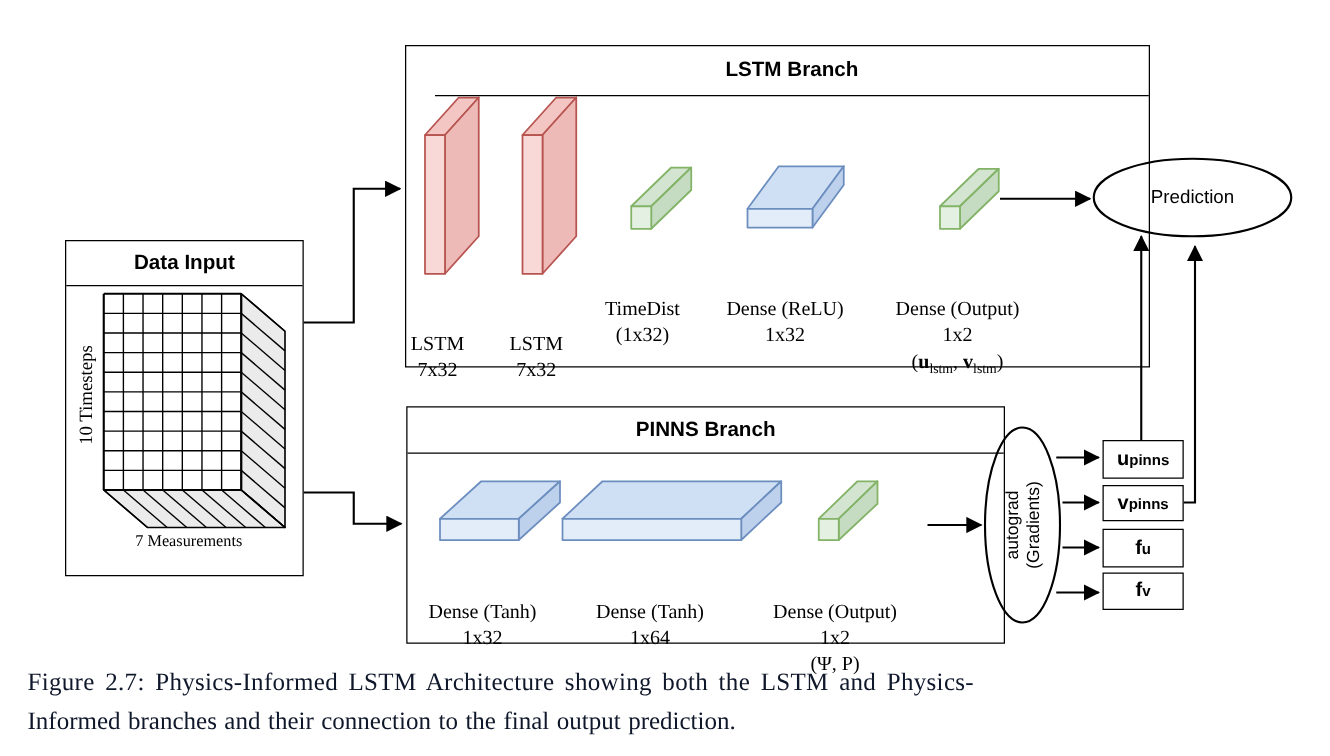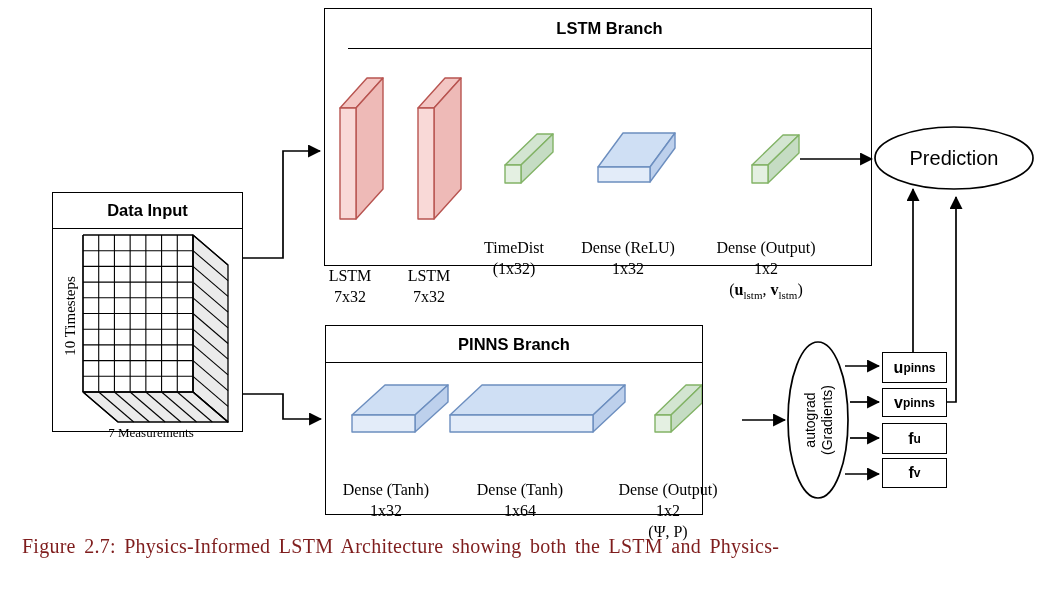--- a/index.html
+++ b/index.html
@@ -17,29 +17,29 @@
           font-weight:bold;font-size:16px;font-family:"Liberation Sans",sans-serif;}
   .outbox sub{font-size:12px;font-weight:bold;line-height:0;}
 
   
   .lbl{position:absolute;font-family:"Liberation Serif","DejaVu Serif",serif;font-size:16px;
        line-height:21px;text-align:center;transform:translateX(-50%);white-space:nowrap;margin-top:44px;}
   .lbl sub{font-size:11px;line-height:0;}
   .lbl b{font-weight:bold;}
   .rot{position:absolute;font-family:"Liberation Serif","DejaVu Serif",serif;font-size:15px;
        transform:translate(-50%,-50%) rotate(-90deg);white-space:nowrap;}
-  .ell-lbl{position:absolute;transform:translate(-50%,-50%);font-size:20px;white-space:nowrap;}
+  .ell-lbl{position:absolute;transform:translate(-50%,-50%);font-size:15px;white-space:nowrap;}
   .autograd-lbl{position:absolute;transform:translate(-50%,-50%) rotate(-90deg);
        font-size:14px;line-height:16.5px;text-align:center;white-space:nowrap;}
   .serif-lbl{position:absolute;font-family:"Liberation Serif","DejaVu Serif",serif;
        font-size:13px;transform:translateX(-50%);white-space:nowrap;}
 
   
   .caption{position:absolute;left:22px;font-family:"Liberation Serif","DejaVu Serif",serif;
-           font-size:20px;color:#7f1d1d;white-space:nowrap;}
+           font-size:20px;color:#0f172a;white-space:nowrap;}
   .caption.l1{top:535px;word-spacing:3.2px;letter-spacing:0.25px;}
   .caption.l2{top:566px;word-spacing:1px;}
 
   
   polygon,polyline,line,ellipse{shape-rendering:geometricPrecision;}
   .f-red-top{fill:var(--red-top);stroke:var(--red-stroke);}
   .f-red-side{fill:var(--red-side);stroke:var(--red-stroke);}
   .f-red-front{fill:var(--red-front);stroke:var(--red-stroke);}
   .f-blue-top{fill:var(--blue-top);stroke:var(--blue-stroke);}
   .f-blue-side{fill:var(--blue-side);stroke:var(--blue-stroke);}
@@ -163,27 +163,27 @@
     <g class="slab">
       <polygon class="f-green-top" points="655,415 671,415 702,385 686,385"></polygon>
       <polygon class="f-green-side" points="671,415 702,385 702,403 671,432"></polygon>
       <polygon class="f-green-front" points="655,415 671,415 671,432 655,432"></polygon>
     </g>
 
     <ellipse class="node-ellipse" cx="954" cy="158" rx="79" ry="31"></ellipse>
     <ellipse class="node-ellipse" cx="818" cy="420" rx="30" ry="78"></ellipse>
   </svg>
 
-  <div class="box" style="left:52px;top:192px;width:191px;height:240px;">
+  <div class="box" style="left:52px;top:192px;width:191px;height:269px;">
     <div class="box-header" style="height:36px;">Data Input</div>
   </div>
   <div class="rot" style="left:70px;top:316px;">10 Timesteps</div>
   <div class="serif-lbl" style="left:151px;top:425px;">7 Measurements</div>
 
-  <div class="box" style="left:324px;top:8px;width:548px;height:258px;padding-left:23px;">
+  <div class="box" style="left:324px;top:36px;width:596px;height:258px;padding-left:23px;">
     <div class="box-header" style="height:40px;">LSTM Branch</div>
   </div>
   <div class="lbl" style="left:350px;top:221px;">
     <div>LSTM</div>
       <div>7x32</div>
   </div>
   <div class="lbl" style="left:429px;top:221px;">
     <div>LSTM</div>
       <div>7x32</div>
   </div>
@@ -194,21 +194,21 @@
   <div class="lbl" style="left:628px;top:193px;">
     <div>Dense (ReLU)</div>
       <div>1x32</div>
   </div>
   <div class="lbl" style="left:766px;top:193px;">
     <div>Dense (Output)</div>
       <div>1x2</div>
     <div><span>(</span><b>u</b><sub>lstm</sub><span>, </span><b>v</b><sub>lstm</sub><span>)</span></div>
   </div>
 
-  <div class="box" style="left:325px;top:325px;width:378px;height:190px;">
+  <div class="box" style="left:325px;top:325px;width:479px;height:190px;">
     <div class="box-header" style="height:37px;">PINNS Branch</div>
   </div>
   <div class="lbl" style="left:386px;top:435px;">
     <div>Dense (Tanh)</div>
       <div>1x32</div>
   </div>
   <div class="lbl" style="left:520px;top:435px;">
     <div>Dense (Tanh)</div>
       <div>1x64</div>
   </div>
@@ -235,13 +235,14 @@
   <div class="outbox" style="left:882px;top:423px;width:65px;height:31px;">
     <b>f</b>
       <sub>u</sub>
   </div>
   <div class="outbox" style="left:882px;top:458px;width:65px;height:30px;">
     <b>f</b>
       <sub>v</sub>
   </div>
 
   <div class="caption l1">Figure 2.7:  Physics-Informed LSTM Architecture showing both the LSTM and Physics-</div>
+  <div class="caption l2">Informed branches and their connection to the final output prediction.</div>
 </div>
 
 </body></html>

